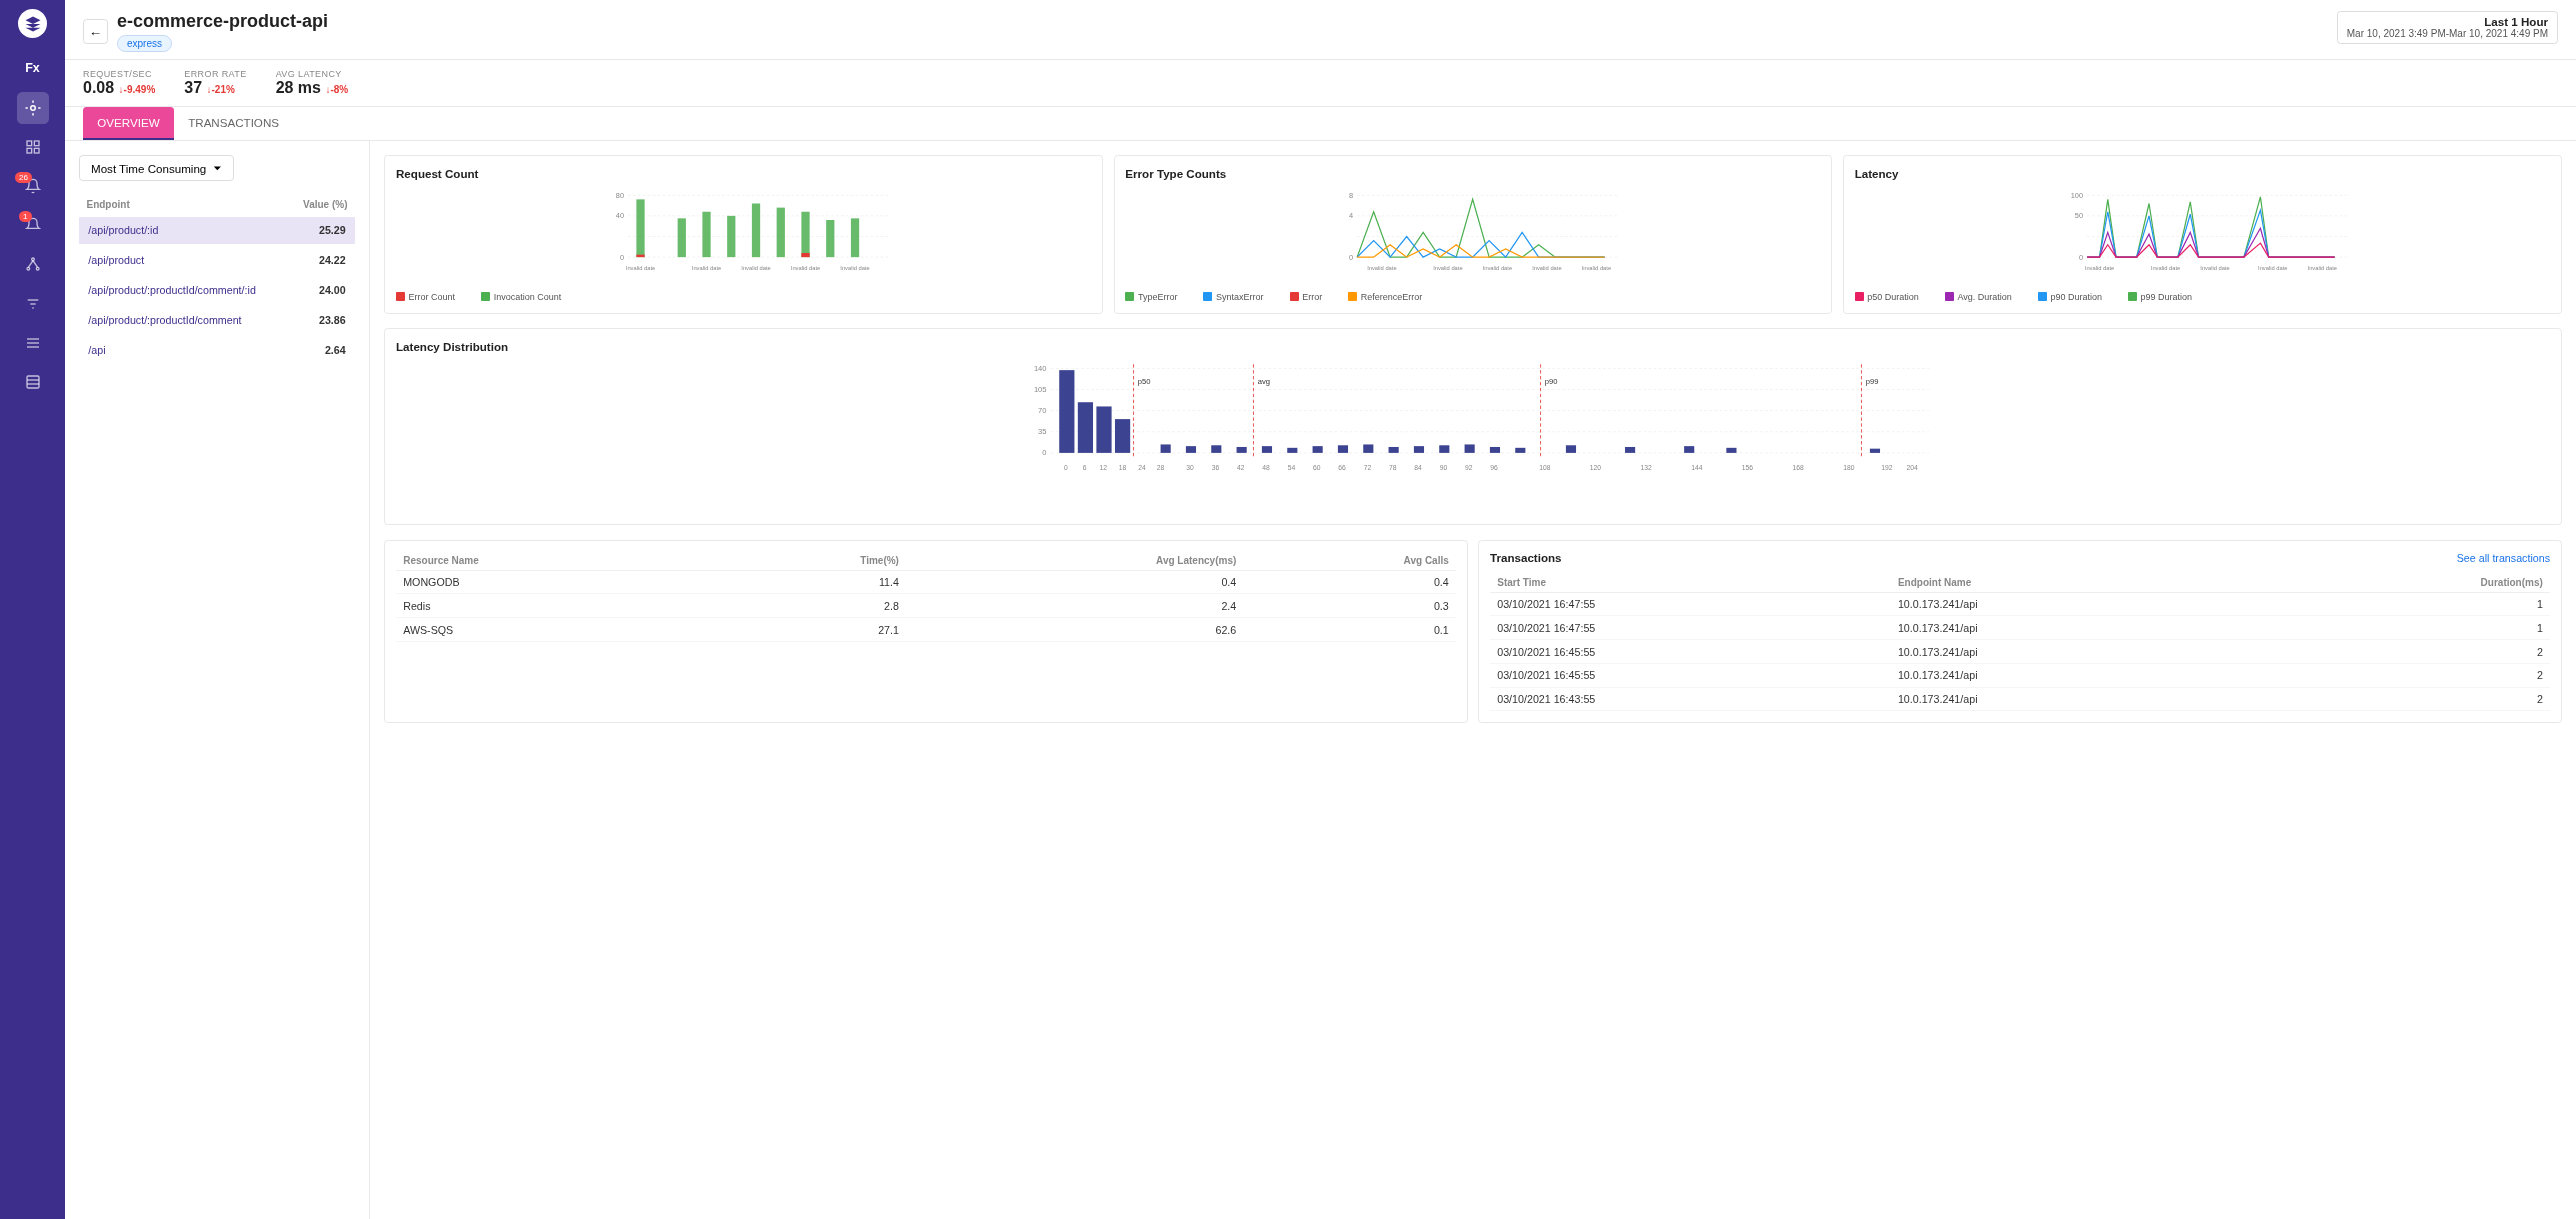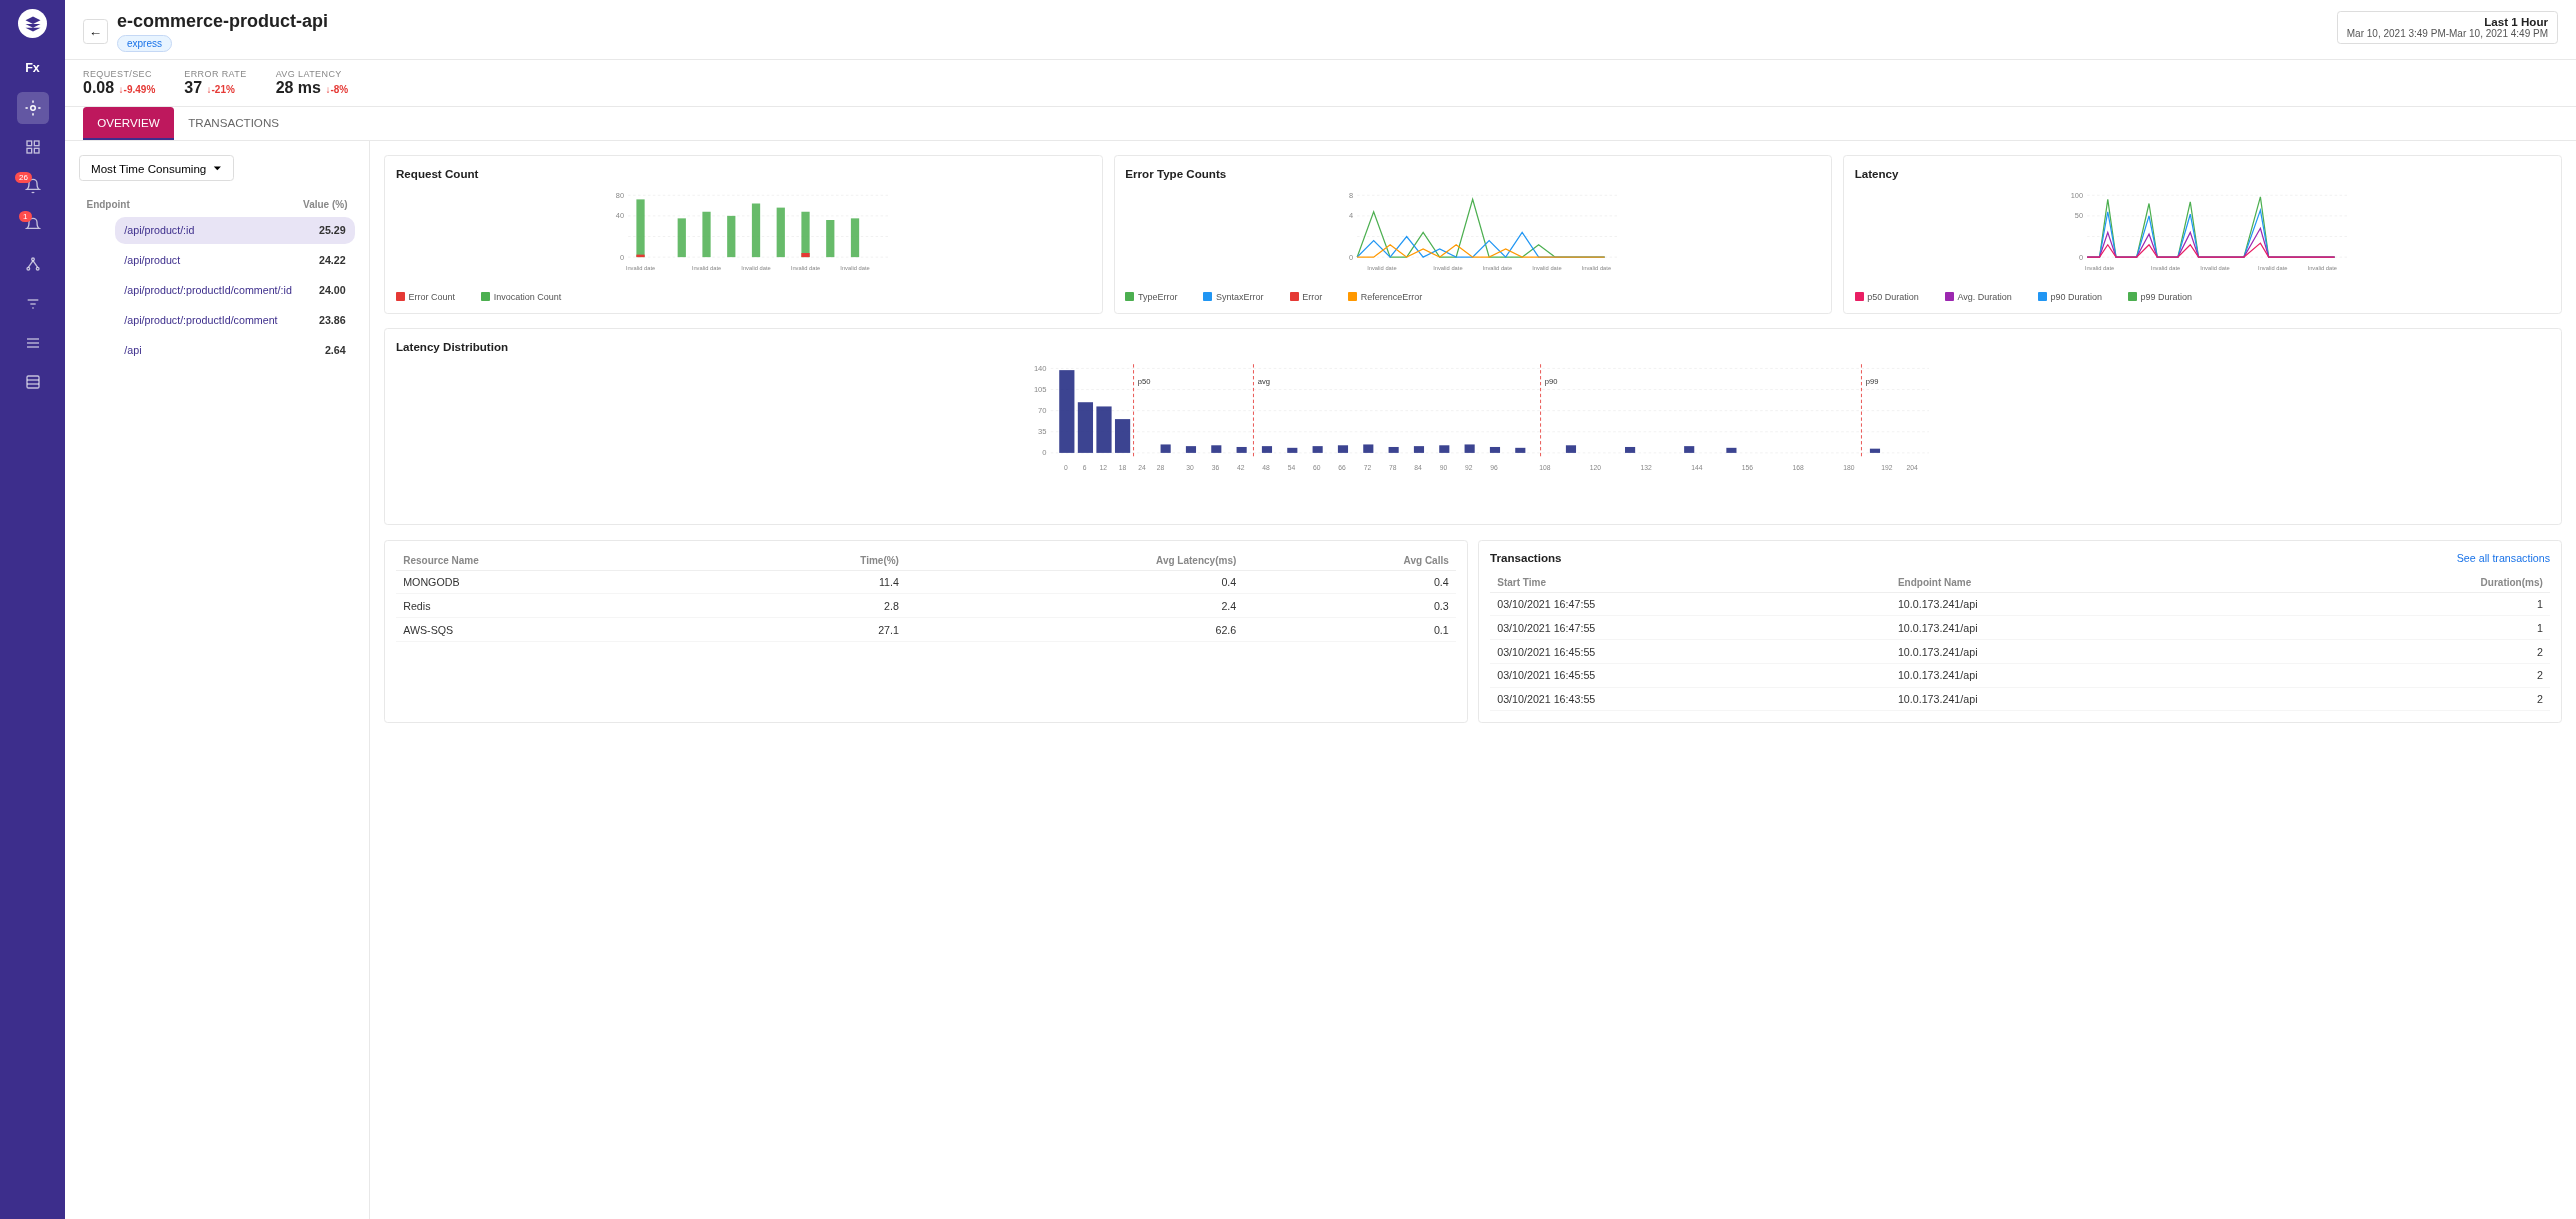--- a/index.html
+++ b/index.html
@@ -29,33 +29,33 @@
     
     .stats-bar { display: flex; gap: 29px; padding: 9px 18px; border-bottom: 0.9px solid #e8e8e8; }
     .stat-item label { font-size: 9px; color: #888; text-transform: uppercase; letter-spacing: 0.4px; display: block; }
     .stat-value { font-size: 16px; font-weight: 700; color: #222; }
     .stat-change { font-size: 10px; color: #e53935; }
     .stat-change.negative { color: #e53935; }
 
     
     .tabs { display: flex; padding: 0 18px; border-bottom: 0.9px solid #e8e8e8; }
     .tab { padding: 9px 14.3px; font-size: 11.6px; cursor: pointer; border-bottom: 2.7px solid transparent; color: #666; font-weight: 500; }
-    .tab.active { background: #be185d; color: #fff; border-radius: 3.6px 3.6px 0 0; border-bottom: 2.7px solid #3d2e8c; }
+    .tab.active { background: #ec4899; color: #fff; border-radius: 3.6px 3.6px 0 0; border-bottom: 2.7px solid #3d2e8c; }
 
     
     .content { flex: 1; display: flex; overflow: hidden; }
 
     
     .left-panel { width: 305px; border-right: 0.9px solid #e8e8e8; padding: 14.3px; flex-shrink: 0; overflow-y: auto; }
     .dropdown-btn { display: flex; align-items: center; gap: 5.4px; border: 0.9px solid #ddd; border-radius: 3.6px; padding: 5.4px 10.7px; cursor: pointer; font-size: 11.6px; font-weight: 500; background: #fff; margin-bottom: 14.3px; }
     .dropdown-btn svg { width: 10.7px; height: 10.7px; }
 
     .endpoint-table { width: 100%; }
     .endpoint-table .table-header { display: flex; justify-content: space-between; font-size: 10px; color: #888; font-weight: 600; padding: 3.6px 7.2px; margin-bottom: 3.6px; }
-    .endpoint-row { display: flex; justify-content: space-between; align-items: center; padding: 7.2px 9px; border-radius: 10px; margin-bottom: 3.6px; cursor: pointer; margin-left: 36px; }
+    .endpoint-row { display: flex; justify-content: space-between; align-items: center; padding: 7.2px 9px; border-radius: 1px; margin-bottom: 3.6px; cursor: pointer; }
     .endpoint-row.selected { background: #e8e4f5; }
     .endpoint-name { font-size: 10.7px; color: #3d2e8c; font-weight: 500; }
     .endpoint-value { font-size: 10.7px; color: #333; font-weight: 600; }
 
     
     .right-panel { flex: 1; overflow-y: auto; padding: 14.3px; }
 
     
     .charts-row { display: flex; gap: 10.7px; margin-bottom: 14.3px; }
     .chart-card { flex: 1; background: #fff; border: 0.9px solid #e8e8e8; border-radius: 3.6px; padding: 10.7px; }

